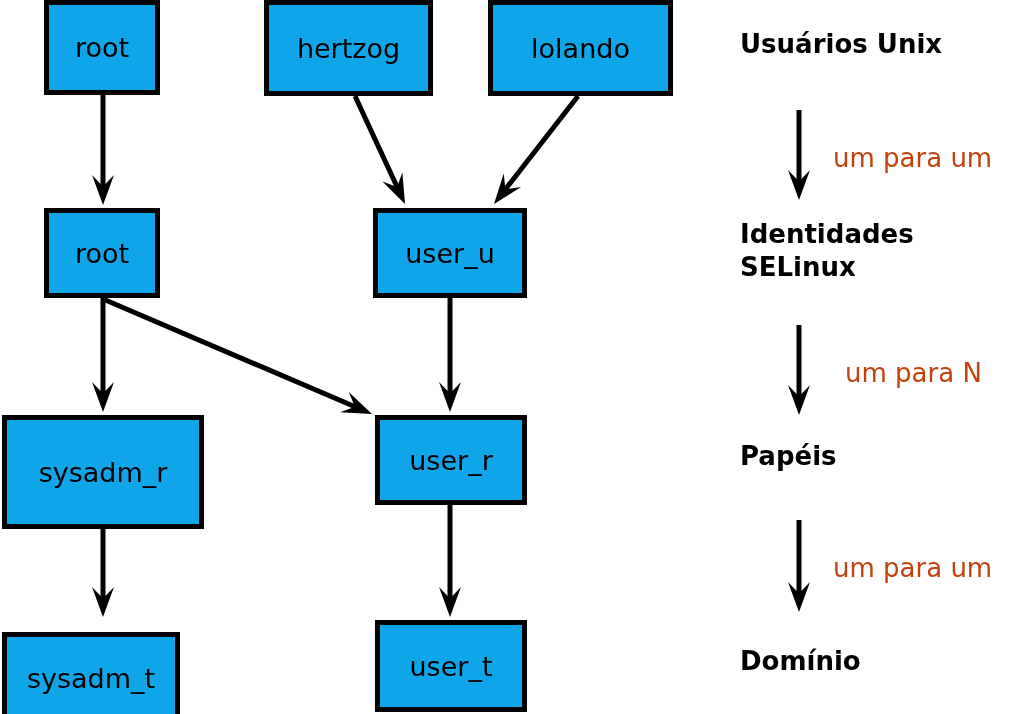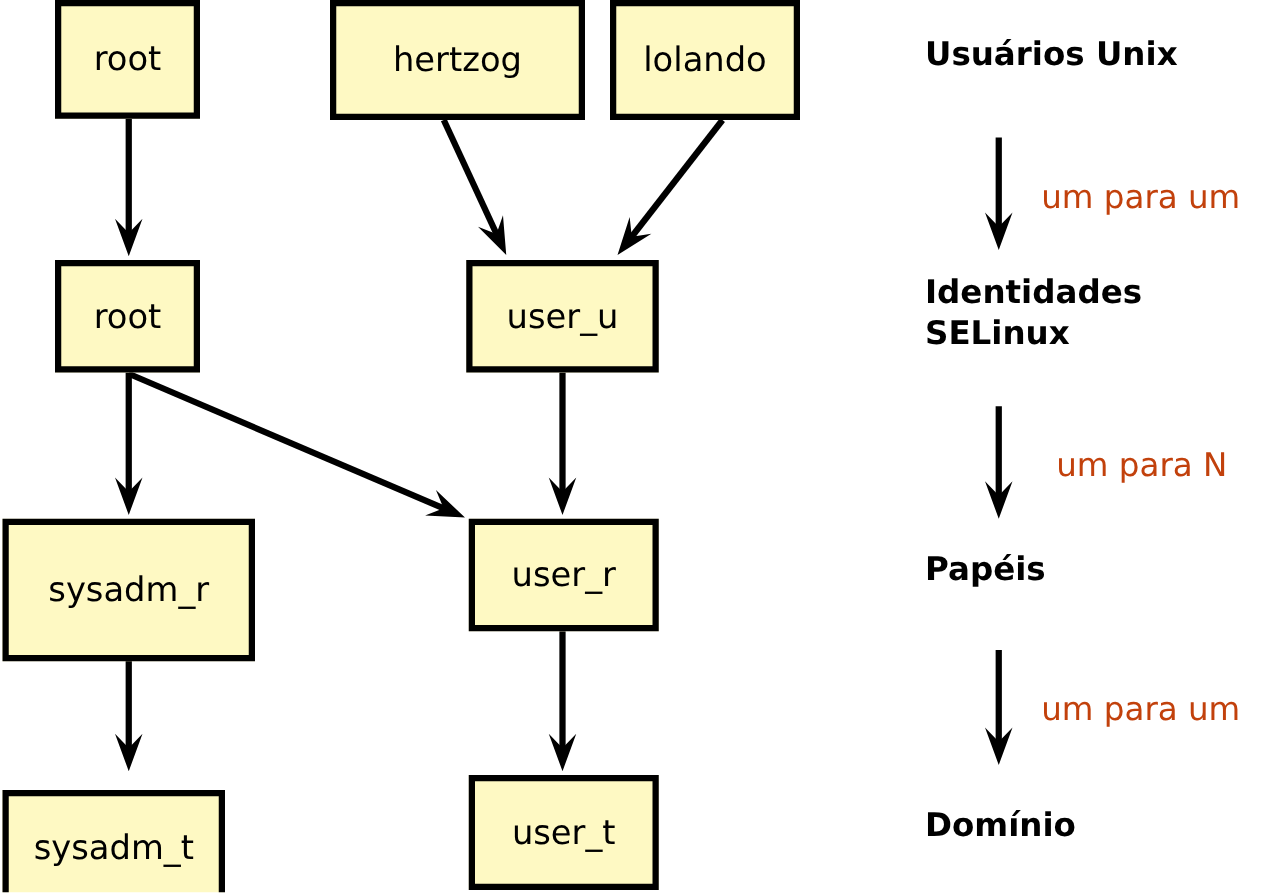--- a/index.html
+++ b/index.html
@@ -19,21 +19,21 @@
     position: absolute;
     left: 0;
     top: 0;
     width: 1024px;
     height: 714px;
     pointer-events: none;
   }
   .node {
     position: absolute;
     box-sizing: border-box;
-    background: #fef9c3;
+    background: #0ea5e9;
     border: 5px solid #000000;
     display: flex;
     align-items: center;
     justify-content: center;
     z-index: 2;
   }
   .node-label {
     font-family: "DejaVu Sans", "Liberation Sans", sans-serif;
     font-size: 27px;
     font-weight: 400;
@@ -111,24 +111,24 @@
       <g>
         <line x1="799" y1="520" x2="799" y2="595.5" stroke="#000000" stroke-width="5"></line>
         <polygon points="799,612 788,582 799,593.4 810,582" fill="#000000"></polygon>
       </g>
     </svg>
 
   <div id="nodes-layer">
       <div class="node" style="left: 44px; top: 0px; width: 116px; height: 95px; border-color: rgb(0, 0, 0);">
         <span class="node-label">root</span>
       </div>
-      <div class="node" style="left: 264px; top: 0px; width: 204px; height: 96px; border-color: rgb(0, 0, 0);">
+      <div class="node" style="left: 264px; top: 0px; width: 169px; height: 96px; border-color: rgb(0, 0, 0);">
         <span class="node-label">hertzog</span>
       </div>
-      <div class="node" style="left: 488px; top: 0px; width: 152px; height: 96px; border-color: rgb(0, 0, 0);">
+      <div class="node" style="left: 488px; top: 0px; width: 185px; height: 96px; border-color: rgb(0, 0, 0);">
         <span class="node-label">lolando</span>
       </div>
       <div class="node" style="left: 44px; top: 208px; width: 116px; height: 90px; border-color: rgb(0, 0, 0);">
         <span class="node-label">root</span>
       </div>
       <div class="node" style="left: 373px; top: 208px; width: 154px; height: 90px; border-color: rgb(0, 0, 0);">
         <span class="node-label">user_u</span>
       </div>
       <div class="node" style="left: 2px; top: 415px; width: 202px; height: 114px; border-color: rgb(0, 0, 0);">
         <span class="node-label">sysadm_r</span>

